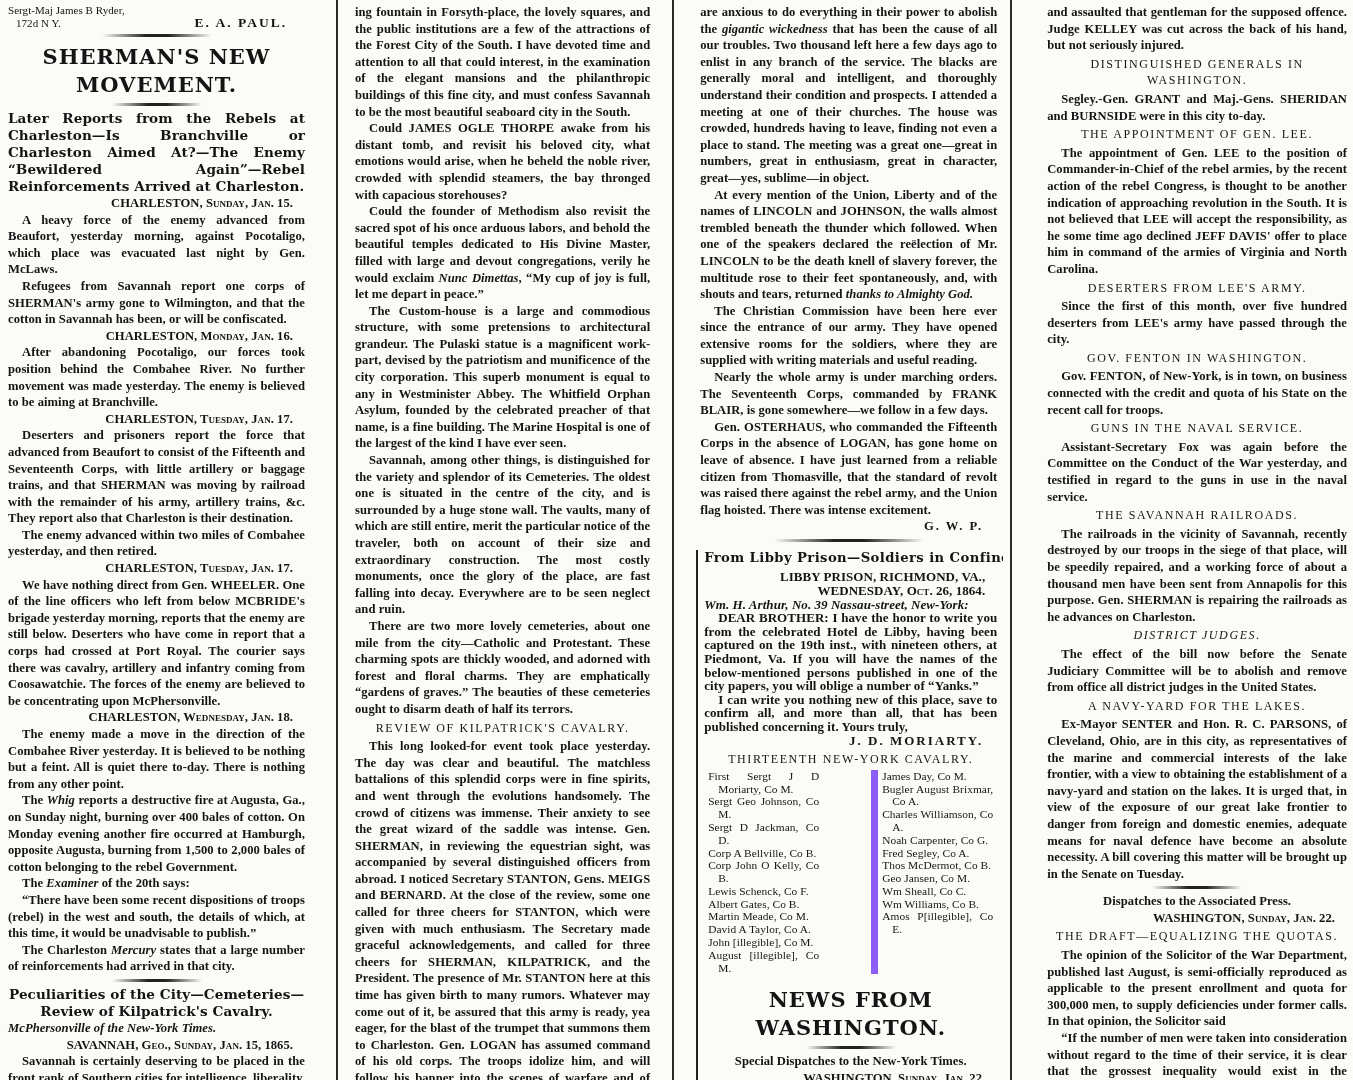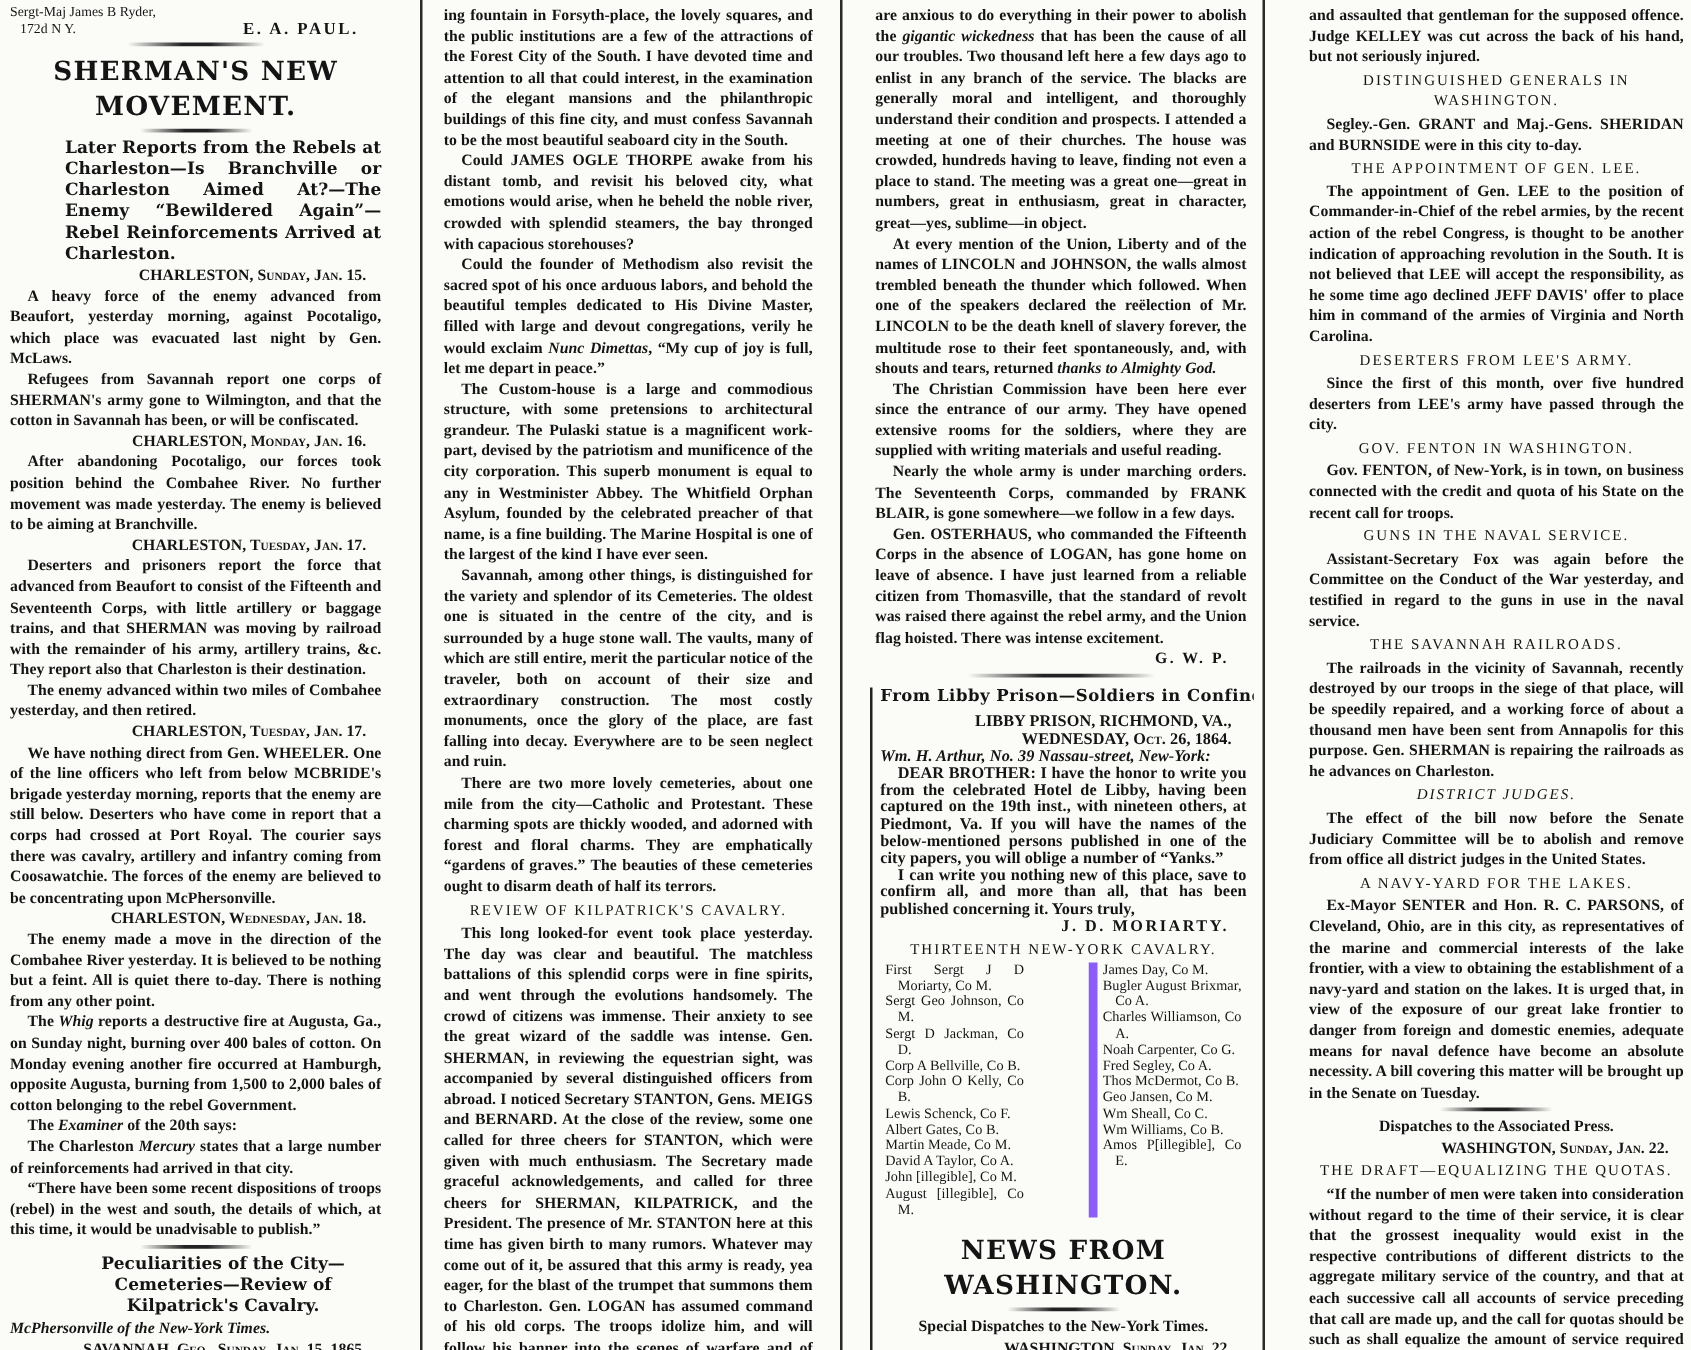--- a/index.html
+++ b/index.html
@@ -12,21 +12,21 @@
   .col2 { width:336px; }
   .col3 { width:338px; }
   .col4 { width:341px; }
   .rule { position:absolute; top:0; width:2px; height:1080px; background:#2a2a2a; }
   p { margin:0; text-indent:14px; }
   p.noind { text-indent:0; }
   .dateline { text-align:right; padding-right:12px; font-variant:small-caps; }
   .sub { text-align:center; font-size:12px; letter-spacing:1.6px; font-weight:normal; text-transform:uppercase; margin:2px 0; }
   .sub.ital { font-style:italic; }
   .head-big { text-align:center; font-size:21px; line-height:28px; letter-spacing:1px; font-weight:bold; margin:6px 0 4px; font-family:"DejaVu Serif",serif; }
-  .head-deck { font-size:13.6px; line-height:17px; text-align:justify; font-weight:bold; text-indent:0; font-family:"DejaVu Serif",serif;margin-left:44px; }
+  .head-deck { font-size:13.6px; line-height:17px; text-align:justify; font-weight:bold; text-indent:0; font-family:"DejaVu Serif",serif; }
   .head-deck.center { }
   .swash { width:110px; height:3px; margin:4px auto; background:linear-gradient(90deg,transparent,#222 40%,#222 60%,transparent); }
   .swash.short { width:90px; }
   .signoff { text-align:right; padding-right:14px; letter-spacing:2px; }
   .byline { display:flex; justify-content:space-between; font-weight:normal; font-size:11px; line-height:13px; }
   .byline .r { font-size:13.5px; letter-spacing:2px; font-weight:bold; margin-top:12px; padding-right:18px; }
   .ital { font-style:italic; }
   .box { border-left:2px solid #222; margin-left:-4px; padding-left:6px; }
   .box-title { font-family:"DejaVu Serif",serif; font-size:13.2px; font-weight:bold; letter-spacing:0.4px; white-space:nowrap; margin:8px 0 3px; }
   .letter { font-size:13px; line-height:13.6px; }
@@ -61,22 +61,22 @@
     <p>After abandoning Pocotaligo, our forces took position behind the Combahee River. No further movement was made yesterday. The enemy is believed to be aiming at Branchville.</p>
     <div class="dateline">CHARLESTON, Tuesday, Jan. 17.</div>
     <p>Deserters and prisoners report the force that advanced from Beaufort to consist of the Fifteenth and Seventeenth Corps, with little artillery or baggage trains, and that SHERMAN was moving by railroad with the remainder of his army, artillery trains, &amp;c. They report also that Charleston is their destination.</p>
     <p>The enemy advanced within two miles of Combahee yesterday, and then retired.</p>
     <div class="dateline">CHARLESTON, Tuesday, Jan. 17.</div>
     <p>We have nothing direct from Gen. WHEELER. One of the line officers who left from below MCBRIDE's brigade yesterday morning, reports that the enemy are still below. Deserters who have come in report that a corps had crossed at Port Royal. The courier says there was cavalry, artillery and infantry coming from Coosawatchie. The forces of the enemy are believed to be concentrating upon McPhersonville.</p>
     <div class="dateline">CHARLESTON, Wednesday, Jan. 18.</div>
     <p>The enemy made a move in the direction of the Combahee River yesterday. It is believed to be nothing but a feint. All is quiet there to-day. There is nothing from any other point.</p>
     <p><span>The </span><span class="ital">Whig</span><span> reports a destructive fire at Augusta, Ga., on Sunday night, burning over 400 bales of cotton. On Monday evening another fire occurred at Hamburgh, opposite Augusta, burning from 1,500 to 2,000 bales of cotton belonging to the rebel Government.</span></p>
     <p><span>The </span><span class="ital">Examiner</span><span> of the 20th says:</span></p>
+    <p>“There have been some recent dispositions of troops (rebel) in the west and south, the details of which, at this time, it would be unadvisable to publish.”</p>
     <p><span>The Charleston </span><span class="ital">Mercury</span><span> states that a large number of reinforcements had arrived in that city.</span></p>
-    <p>“There have been some recent dispositions of troops (rebel) in the west and south, the details of which, at this time, it would be unadvisable to publish.”</p>
     <div class="swash short"></div>
     <div class="head-deck center">Peculiarities of the City—Cemeteries—Review of Kilpatrick's Cavalry.</div>
     <div class="ital" style="text-indent:0">McPhersonville of the New-York Times.</div>
     <div class="dateline">SAVANNAH, Geo., Sunday, Jan. 15, 1865.</div>
     <p>Savannah is certainly deserving to be placed in the front rank of Southern cities for intelligence, liberality, learning, splendor, and all the graces that go to make a people great. The spacious streets, the handsome residences, splendidly decorated, the stately churches, the venerable cemetry, the charm-</p>
   </div>
   <div class="rule" style="left:336px"></div>
 
   <div class="col col2">
     <p class="noind">ing fountain in Forsyth-place, the lovely squares, and the public institutions are a few of the attractions of the Forest City of the South. I have devoted time and attention to all that could interest, in the examination of the elegant mansions and the philanthropic buildings of this fine city, and must confess Savannah to be the most beautiful seaboard city in the South.</p>
@@ -165,15 +165,16 @@
     <div class="sub">THE SAVANNAH RAILROADS.</div>
     <p>The railroads in the vicinity of Savannah, recently destroyed by our troops in the siege of that place, will be speedily repaired, and a working force of about a thousand men have been sent from Annapolis for this purpose. Gen. SHERMAN is repairing the railroads as he advances on Charleston.</p>
     <div class="sub ital">DISTRICT JUDGES.</div>
     <p>The effect of the bill now before the Senate Judiciary Committee will be to abolish and remove from office all district judges in the United States.</p>
     <div class="sub">A NAVY-YARD FOR THE LAKES.</div>
     <p>Ex-Mayor SENTER and Hon. R. C. PARSONS, of Cleveland, Ohio, are in this city, as representatives of the marine and commercial interests of the lake frontier, with a view to obtaining the establishment of a navy-yard and station on the lakes. It is urged that, in view of the exposure of our great lake frontier to danger from foreign and domestic enemies, adequate means for naval defence have become an absolute necessity. A bill covering this matter will be brought up in the Senate on Tuesday.</p>
     <div class="swash short"></div>
     <div class="center">Dispatches to the Associated Press.</div>
     <div class="dateline">WASHINGTON, Sunday, Jan. 22.</div>
     <div class="sub">THE DRAFT—EQUALIZING THE QUOTAS.</div>
+    <p>The opinion of the Solicitor of the War Department, published last August, is semi-officially reproduced as applicable to the present enrollment and quota for 300,000 men, to supply deficiencies under former calls. In that opinion, the Solicitor said</p>
     <p>“If the number of men were taken into consideration without regard to the time of their service, it is clear that the grossest inequality would exist in the respective contributions of different districts to the aggregate military service of the country, and that at each successive call all accounts of service preceding that call are made up, and the call for quotas should be such as shall equalize the amount of service required from each</p>
   </div>
 </div>
 
 </body></html>

